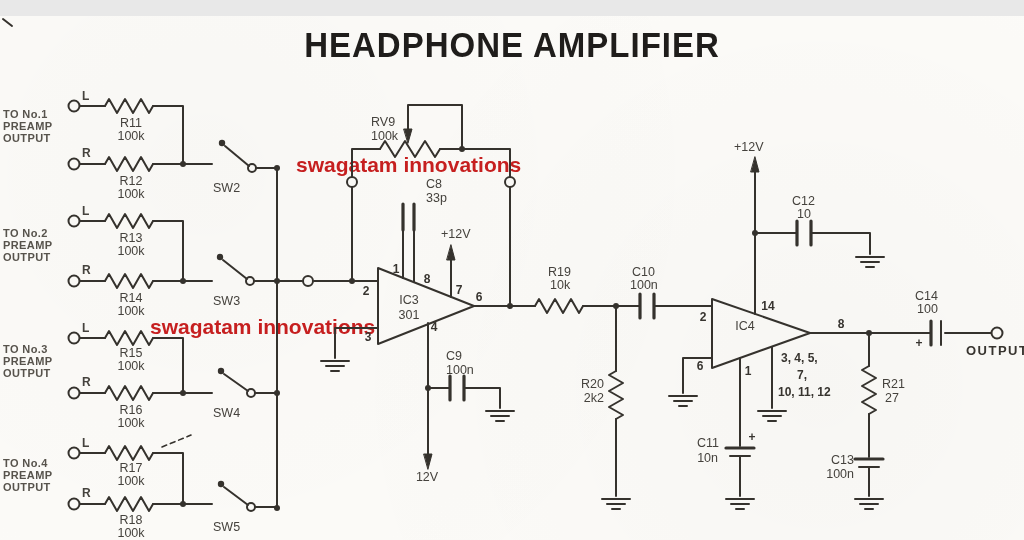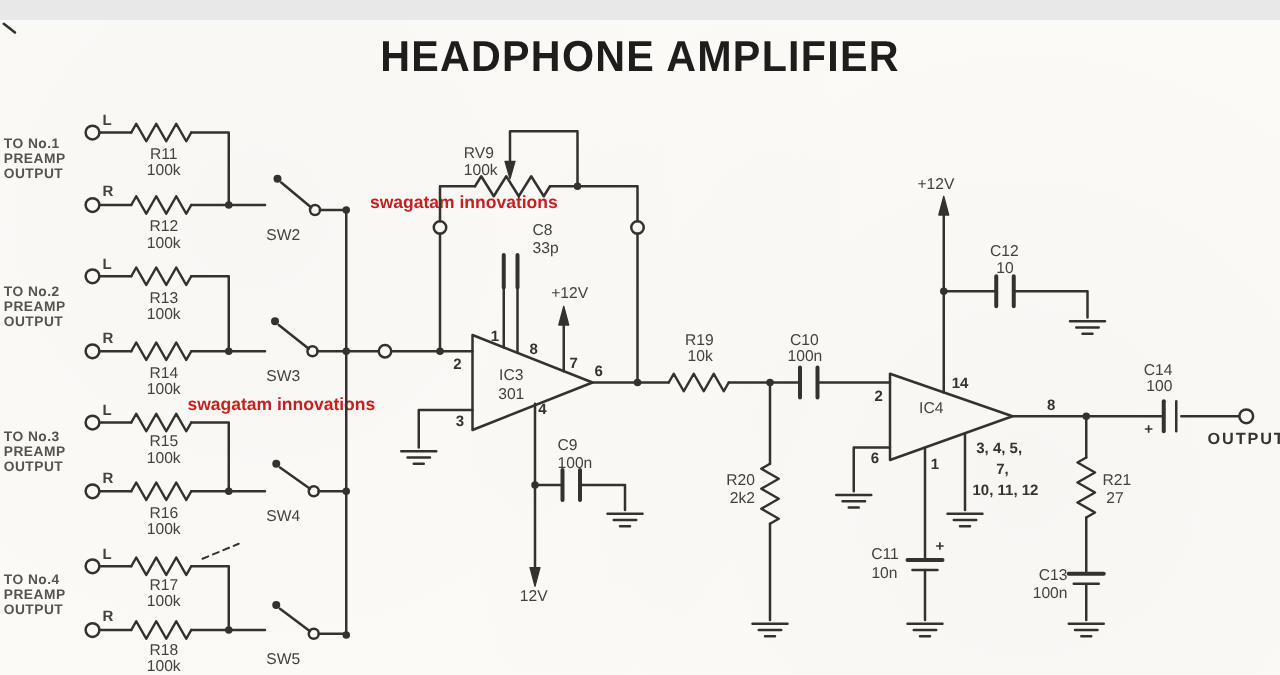--- a/index.html
+++ b/index.html
@@ -4,21 +4,21 @@
 <style>
   html,body{margin:0;padding:0;background:#e8e8e8;}
   .stage{position:relative;width:1024px;height:528px;margin:16px auto;overflow:hidden;
          background:#fcfbf8;
          background-image:radial-gradient(circle at 20% 30%, rgba(0,0,0,0.015), transparent 60%),
                           radial-gradient(circle at 80% 70%, rgba(0,0,0,0.02), transparent 55%);
          font-family:"Liberation Sans", sans-serif;}
   .title{position:absolute;top:10px;left:0;width:100%;text-align:center;
          font-size:33px;font-weight:800;letter-spacing:1px;color:#1f1d1b;
          transform:scaleY(1.05);}
-  .wm{position:absolute;font-size:14px;font-weight:700;color:#c61f1f;white-space:nowrap;}
+  .wm{position:absolute;font-size:21px;font-weight:700;color:#c61f1f;white-space:nowrap;}
   .wm1{left:296px;top:137px;}
   .wm2{left:150px;top:299px;}
   svg{position:absolute;left:0;top:0;}
   .ink path,.ink line,.ink circle,.ink use,.ink polygon{stroke:#35322d;stroke-width:2;fill:none;stroke-linecap:round;stroke-linejoin:round;}
   .ink .dot{fill:#35322d;stroke:none;}
   .ink .fillhead{fill:#35322d;stroke:#35322d;stroke-width:1;}
   .ink .plate{stroke-width:3.2;}
   .ink .dash{stroke-dasharray:5 4;stroke-width:1.6;}
   text{stroke:none;}
   .lbl{font:12.5px "Liberation Sans", sans-serif;fill:#45423d;}

